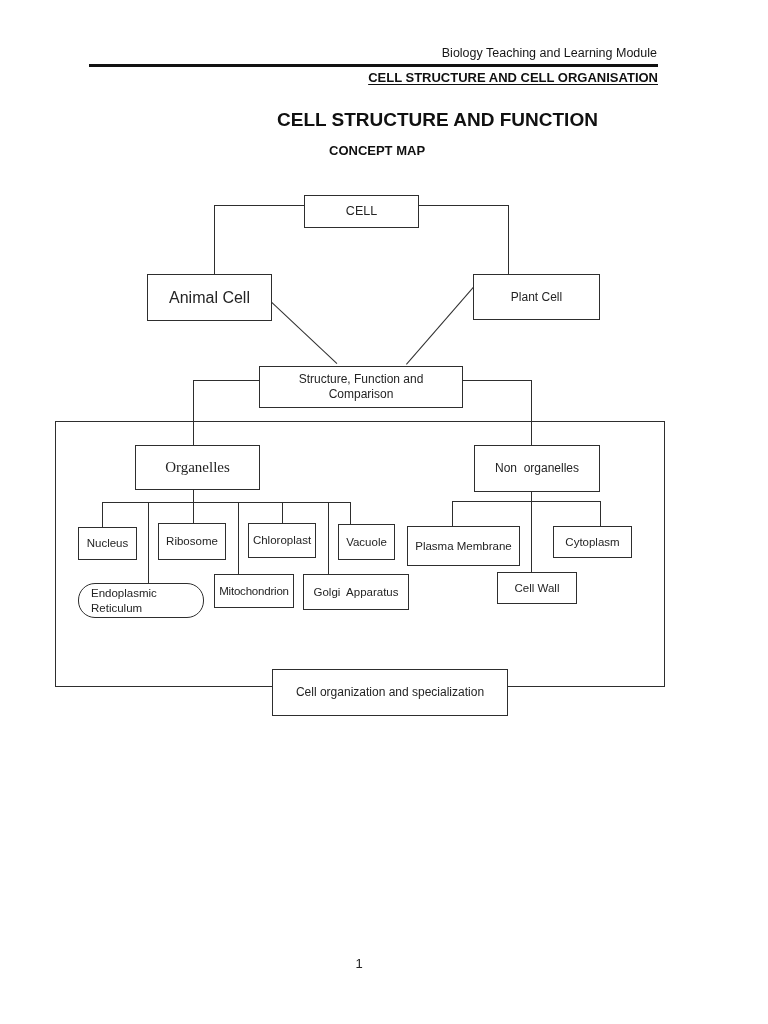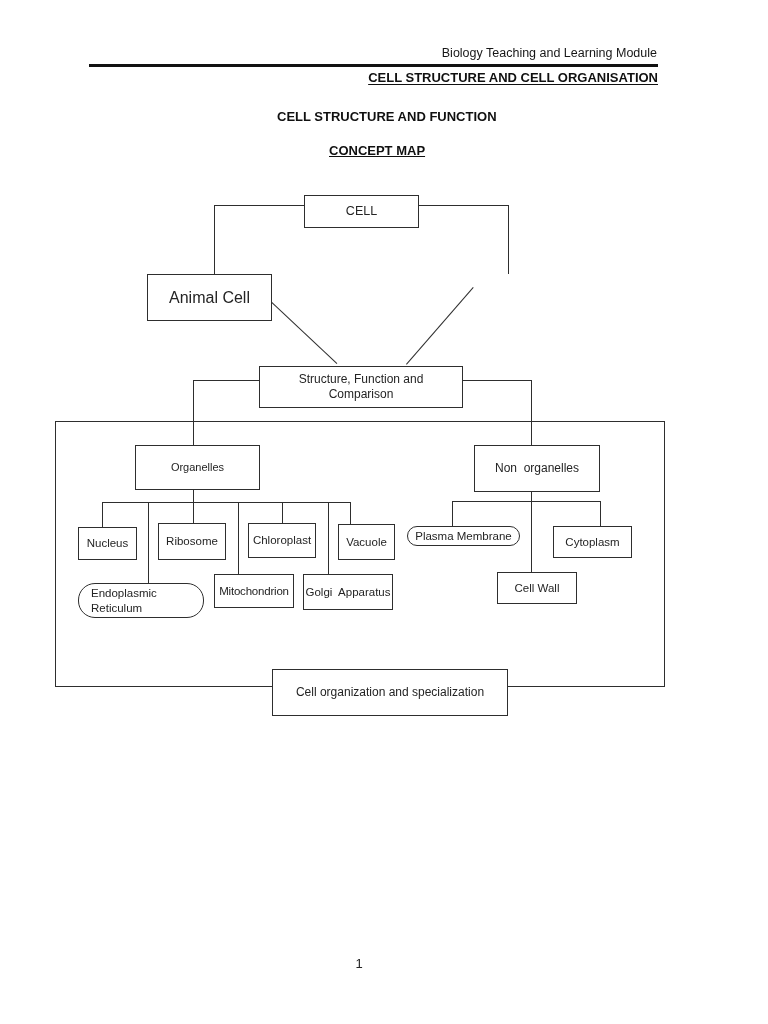--- a/index.html
+++ b/index.html
@@ -23,25 +23,25 @@
   .hdr-line2{
     position:absolute; top:70px; right:110px;
     font-size:13px; font-weight:bold; color:#101010;
     text-decoration:underline;
     text-decoration-thickness:1px;
     text-underline-offset:2px;
   }
   
   .h-main{
     position:absolute; left:277px; top:109px;
-    font-size:13px; font-weight:bold; color:#101010;
+    font-size:19px; font-weight:bold; color:#101010;
   }
   .h-sub{
     position:absolute; left:329px; top:143px;
-    font-size:13px; font-weight:bold; color:#101010;text-decoration:underline;
+    font-size:13px; font-weight:bold; color:#101010;
   }
   
   .box{
     position:absolute;
     border:1.6px solid #2e2e2e;
     background:#ffffff;
     display:flex; align-items:center; justify-content:center;
     text-align:center;
     font-size:11.5px; color:#242424;
     white-space:pre-wrap;
@@ -54,31 +54,31 @@
     border:1.5px solid #2e2e2e; box-sizing:border-box; background:transparent;
   }
   .hl{ position:absolute; height:1.4px; background:#2e2e2e; }
   .vl{ position:absolute; width:1.4px; background:#2e2e2e; }
   .dl{ position:absolute; height:1.4px; background:#2e2e2e; transform-origin:0 0; }
   
   #n-cell        {left:304px; top:195px; width:115px; height:33px; font-size:12.5px;}
   #n-animal      {left:147px; top:274px; width:125px; height:47px; font-size:16px;}
   #n-plant       {left:473px; top:274px; width:127px; height:46px; font-size:12px;}
   #n-sfc         {left:259px; top:366px; width:204px; height:42px; font-size:12px;}
-  #n-organelles  {left:135px; top:445px; width:125px; height:45px; font-size:11px;}
+  #n-organelles  {left:135px; top:445px; width:125px; height:45px; font-size:15px;font-family:Liberation Serif, serif;}
   #n-nonorg      {left:474px; top:445px; width:126px; height:47px; font-size:12px;}
   #n-nucleus     {left:78px;  top:527px; width:59px;  height:33px;}
   #n-ribosome    {left:158px; top:523px; width:68px;  height:37px;}
   #n-chloroplast {left:248px; top:523px; width:68px;  height:35px;}
   #n-vacuole     {left:338px; top:524px; width:57px;  height:36px;}
-  #n-plasma      {left:407px; top:526px; width:113px; height:20px;border-radius:16px;}
+  #n-plasma      {left:407px; top:526px; width:113px; height:40px;}
   #n-cytoplasm   {left:553px; top:526px; width:79px;  height:32px;}
   #n-er          {left:78px;  top:583px; width:126px; height:35px;border-radius:17px;}
   #n-mito        {left:214px; top:574px; width:80px;  height:34px; letter-spacing:-0.2px;}
-  #n-golgi       {left:303px; top:574px; width:90px; height:36px;}
+  #n-golgi       {left:303px; top:574px; width:106px; height:36px;}
   #n-cellwall    {left:497px; top:572px; width:80px;  height:32px;}
   #n-cellorg     {left:272px; top:669px; width:236px; height:47px; font-size:12px; z-index:3;}
   
   .pageno{
     position:absolute; left:0; top:956px; width:718px;
     text-align:center; font-size:13px; color:#222;
   }
 </style>
 </head>
 <body>
@@ -118,20 +118,21 @@
   <div class="vl" style="left:350px; top:502px; height:22px;"></div>
 
   <div class="vl" style="left:531px; top:492px; height:9px;"></div>
   <div class="hl" style="left:452px; top:501px; width:148px;"></div>
   <div class="vl" style="left:452px; top:501px; height:25px;"></div>
   <div class="vl" style="left:531px; top:501px; height:71px;"></div>
   <div class="vl" style="left:600px; top:501px; height:25px;"></div>
 
   <div class="box" id="n-cell">CELL</div>
   <div class="box" id="n-animal">Animal Cell</div>
+  <div class="box" id="n-plant">Plant Cell</div>
   <div class="box" id="n-sfc">Structure, Function and
 Comparison</div>
   <div class="box" id="n-organelles">Organelles</div>
   <div class="box" id="n-nonorg">Non  organelles</div>
   <div class="box" id="n-nucleus">Nucleus</div>
   <div class="box" id="n-ribosome">Ribosome</div>
   <div class="box" id="n-chloroplast">Chloroplast</div>
   <div class="box" id="n-vacuole">Vacuole</div>
   <div class="box" id="n-plasma">Plasma Membrane</div>
   <div class="box" id="n-cytoplasm">Cytoplasm</div>

